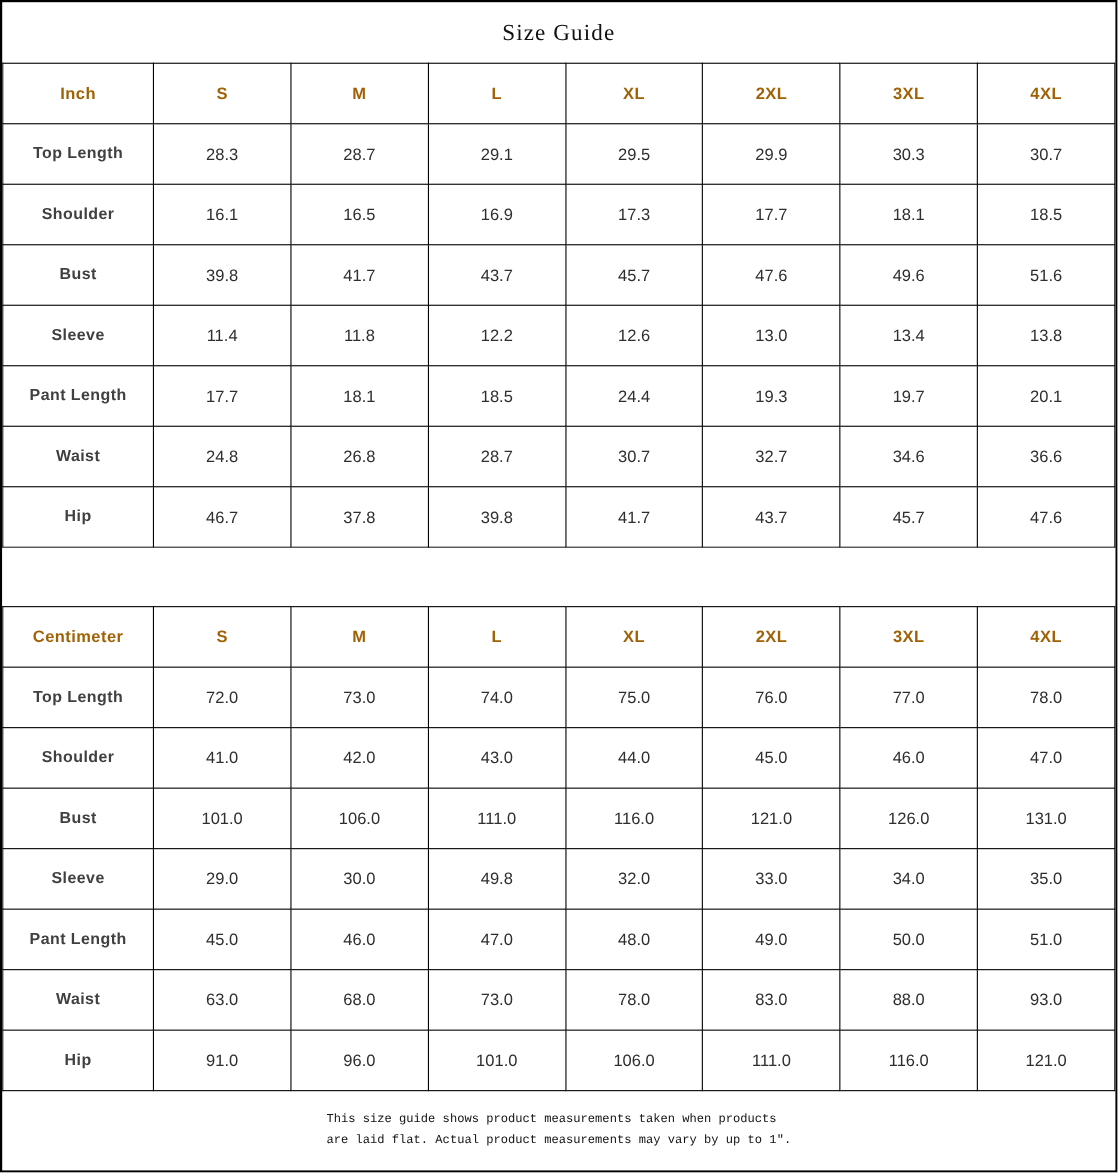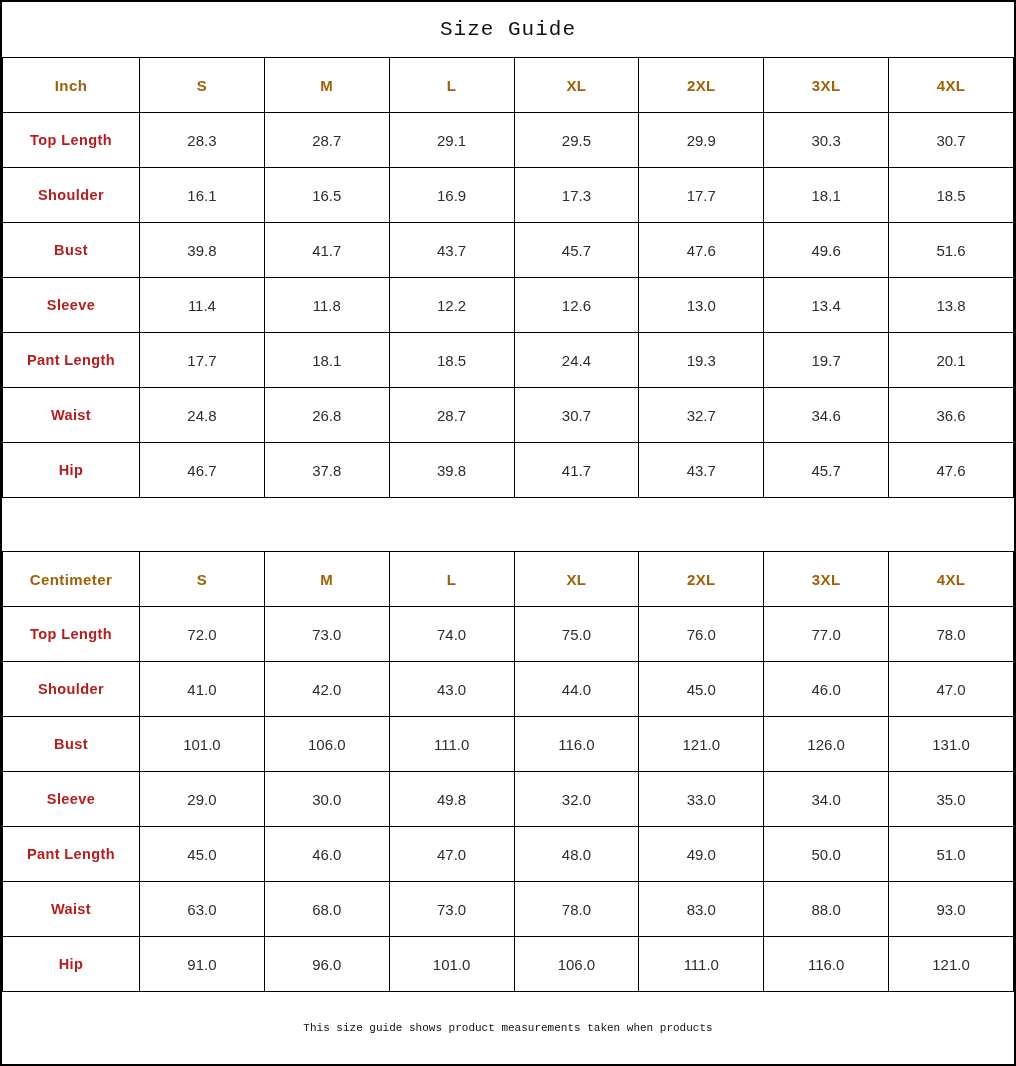--- a/index.html
+++ b/index.html
@@ -16,21 +16,21 @@
     display: flex;
     flex-direction: column;
     font-family: "Liberation Sans", sans-serif;
     overflow: hidden;
   }
   .title-band {
     flex: 0 0 55px;
     display: flex;
     align-items: center;
     justify-content: center;
-    font-family: Liberation Mono, monospace;
+    font-family: Liberation Serif, serif;
     font-size: 21px;
     color: #111111;
     letter-spacing: 1px;
   }
   table.size-table {
     flex: 0 0 auto;
     width: 100%;
     border-collapse: collapse;
     table-layout: fixed;
   }
@@ -49,21 +49,21 @@
   }
   table.size-table th {
     font-weight: bold;
     font-size: 15px;
     color: #a16207;
     letter-spacing: 0.4px;
   }
   td.label {
     font-weight: bold;
     font-size: 14.5px;
-    color: #b91c1c;
+    color: #404040;
     letter-spacing: 0.4px;
   }
   td.value {
     font-weight: normal;
     font-size: 15px;
     color: #2e2e2e;
   }
   .gap-band {
     flex: 0 0 53px;
     background: #ffffff;
@@ -261,16 +261,17 @@
           <td class="value">111.0</td>
           <td class="value">116.0</td>
           <td class="value">121.0</td>
         </tr>
       </tbody>
     </table>
 
   <div class="footer-band">
     <div class="footer-inner">
       <div>This size guide shows product measurements taken when products</div>
+      <div>are laid flat. Actual product measurements may vary by up to 1″.</div>
     </div>
   </div>
 
 </div>
 
 </body></html>

